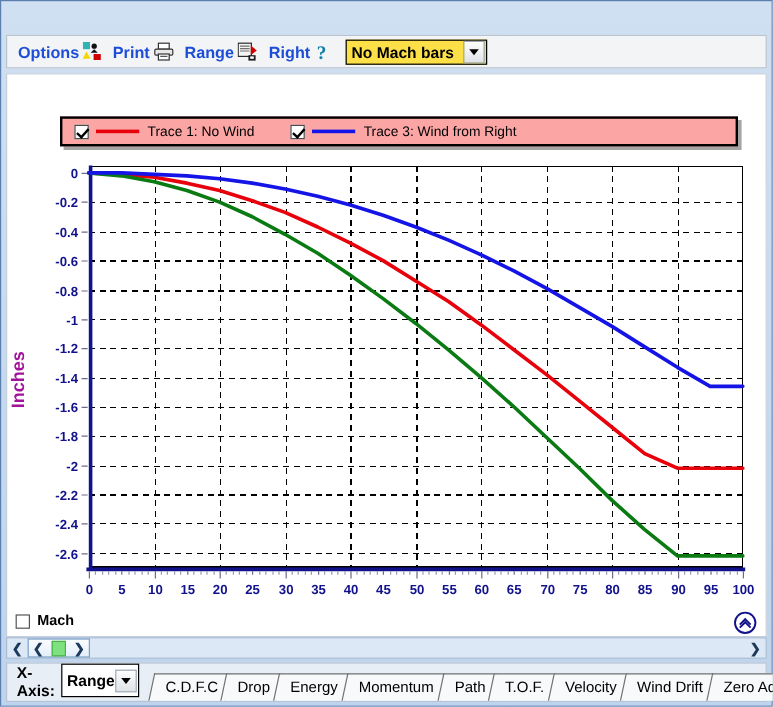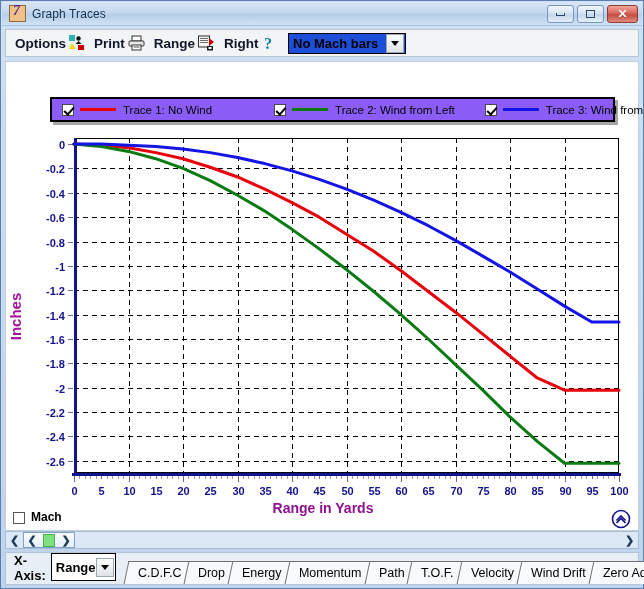--- a/index.html
+++ b/index.html
@@ -63,27 +63,27 @@
     width: 634px; height: 28px;
     background: #f3f4f5;
     border: 1px solid #b8c4d2;
     display: flex; align-items: center;
   }
   .menu-item {
     display: flex; align-items: center; gap: 3px;
     margin-left: 9px; cursor: default;
   }
   .menu-label {
-    font: bold 13.5px "Liberation Sans", sans-serif; color: #0f172a;
+    font: bold 13.5px "Liberation Sans", sans-serif; color: #1d4ed8;
   }
   .mi-svg { display: block; }
   .dropdown {
     position: absolute; left: 282px; top: 3px;
     width: 118px; height: 21px;
-    border: 1px solid #000; background: #1d4ed8;
+    border: 1px solid #000; background: #fde047;
     display: flex; align-items: center;
   }
   .dd-text {
     flex: 1; padding-left: 4px;
     font: bold 13px "Liberation Sans", sans-serif; color: #000;
     white-space: nowrap; overflow: hidden;
   }
   .dd-btn {
     width: 18px; height: 19px; margin-right: 1px;
     border: 1px solid #9aa7b5;
@@ -106,21 +106,21 @@
     position: absolute; left: 0; top: 8px; width: 100%;
     text-align: center;
     font: bold 16px "Liberation Sans", sans-serif;
     color: #12128c;
   }
 
   
   .legend {
     position: absolute; left: 44px; top: 35px;
     width: 565px; height: 25px;
-    background: #8b5cf6; border: 2px solid #000;
+    background: #fca5a5; border: 2px solid #000;
     box-shadow: 3px 3px 0 rgba(0,0,0,.35);
     display: flex; align-items: center;
   }
   .leg-item { display: flex; align-items: center; height: 100%; }
   .leg-cb {
     width: 12px; height: 12px; flex: none;
     border: 1px solid #4a4a4a; background: #fff;
     position: relative; margin-right: 6px;
   }
   .leg-cb::after {
@@ -209,35 +209,20 @@
     border-bottom: none;
     transform: skewX(-12deg);
   }
   .tab span { transform: skewX(12deg); white-space: nowrap; }
 </style>
 </head>
 <body>
 
 <div id="app">
 
-  <div class="titlebar">
-    <div class="tb-icon"></div>
-    <div class="tb-title">Graph Traces</div>
-    <div class="winbtns">
-      <div class="wbtn">
-          <div class="wb-min"></div>
-        </div>
-      <div class="wbtn">
-          <div class="wb-max"></div>
-        </div>
-      <div class="wbtn close">
-          <span class="wb-x">✕</span>
-        </div>
-    </div>
-  </div>
 
   <div class="menubar">
 
     <div class="menu-item">
       <span class="menu-label">Options</span>
       <span>
         <svg class="mi-svg" width="16" height="16" viewBox="0 0 16 16">
           <rect x="0" y="0" width="6" height="6" fill="#2fb3b3"></rect>
           <circle cx="9.5" cy="3.5" r="2.2" fill="#111"></circle>
           <path d="M9.5 6 L12.5 9 L6.5 9 Z" fill="#111"></path>
@@ -292,25 +277,20 @@
   </div>
 
   <div class="chartpanel">
 
 
     <div class="legend">
       <div class="leg-item" style="margin-left:10px;">
         <span class="leg-cb"></span>
         <span class="leg-line" style="background:#e8000b;"></span>
         <span class="leg-text">Trace 1: No Wind</span>
-      </div>
-      <div class="leg-item" style="margin-left:62px;">
-        <span class="leg-cb"></span>
-        <span class="leg-line" style="background:#0a7a13;"></span>
-        <span class="leg-text">Trace 2: Wind from Left</span>
       </div>
       <div class="leg-item" style="margin-left:30px;">
         <span class="leg-cb"></span>
         <span class="leg-line" style="background:#1414e6;"></span>
         <span class="leg-text">Trace 3: Wind from Right</span>
       </div>
     </div>
 
     <div class="plotwrap">
       <div class="ylabel">Inches</div>
@@ -490,21 +470,20 @@
           <line x1="62" y1="284.5" x2="67" y2="284.5" stroke="#6b6b8b" stroke-width="1"></line>
           <text x="59" y="288.5" text-anchor="end" fill="#12128c" font-family="Liberation Sans, sans-serif" font-size="11" font-weight="bold">-2.2</text>
           <line x1="62" y1="308.5" x2="67" y2="308.5" stroke="#6b6b8b" stroke-width="1"></line>
           <text x="59" y="312.5" text-anchor="end" fill="#12128c" font-family="Liberation Sans, sans-serif" font-size="11" font-weight="bold">-2.4</text>
           <line x1="62" y1="333.5" x2="67" y2="333.5" stroke="#6b6b8b" stroke-width="1"></line>
           <text x="59" y="337.5" text-anchor="end" fill="#12128c" font-family="Liberation Sans, sans-serif" font-size="11" font-weight="bold">-2.6</text>
           <polyline points="68.00,16.09 95.25,17.31 122.50,19.75 149.75,24.62 177.00,30.71 204.25,39.24 231.50,48.98 258.75,61.16 286.00,74.56 313.25,89.18 340.50,106.24 367.75,123.29 395.00,142.78 422.25,163.49 449.50,184.20 476.75,206.13 504.00,228.05 531.25,249.98 558.50,262.16 585.75,262.16 613.00,262.16" fill="none" stroke="#e8000b" stroke-width="3" stroke-linecap="round" stroke-linejoin="round"></polyline>
           <polyline points="68.00,16.09 95.25,18.53 122.50,23.40 149.75,30.71 177.00,40.45 204.25,52.64 231.50,67.25 258.75,83.09 286.00,101.36 313.25,120.85 340.50,141.56 367.75,163.49 395.00,186.64 422.25,211.00 449.50,236.58 476.75,262.16 504.00,288.96 531.25,313.33 558.50,335.25 585.75,335.25 613.00,335.25" fill="none" stroke="#0a7a13" stroke-width="3" stroke-linecap="round" stroke-linejoin="round"></polyline>
           <polyline points="68.00,16.09 95.25,16.09 122.50,17.31 149.75,18.53 177.00,20.96 204.25,24.62 231.50,29.49 258.75,35.58 286.00,42.89 313.25,51.42 340.50,61.16 367.75,72.13 395.00,84.31 422.25,97.71 449.50,112.33 476.75,128.16 504.00,144.00 531.25,161.05 558.50,178.11 585.75,193.95 613.00,193.95" fill="none" stroke="#1414e6" stroke-width="3" stroke-linecap="round" stroke-linejoin="round"></polyline>
         </svg>
-      <div class="xlabel">Range in Yards</div>
     </div>
   </div>
 
   <div class="mradrow">
     <span class="mrad-cb"></span>
     <span class="mrad-lbl">Mach</span>
     <span class="collapse-icon">
       <svg width="20" height="20" viewBox="0 0 20 20">
         <circle cx="10" cy="10" r="8.5" fill="none" stroke="#12128c" stroke-width="1.6"></circle>
         <path d="M5.5 11.5 L10 7 L14.5 11.5" fill="none" stroke="#12128c" stroke-width="1.6"></path>

